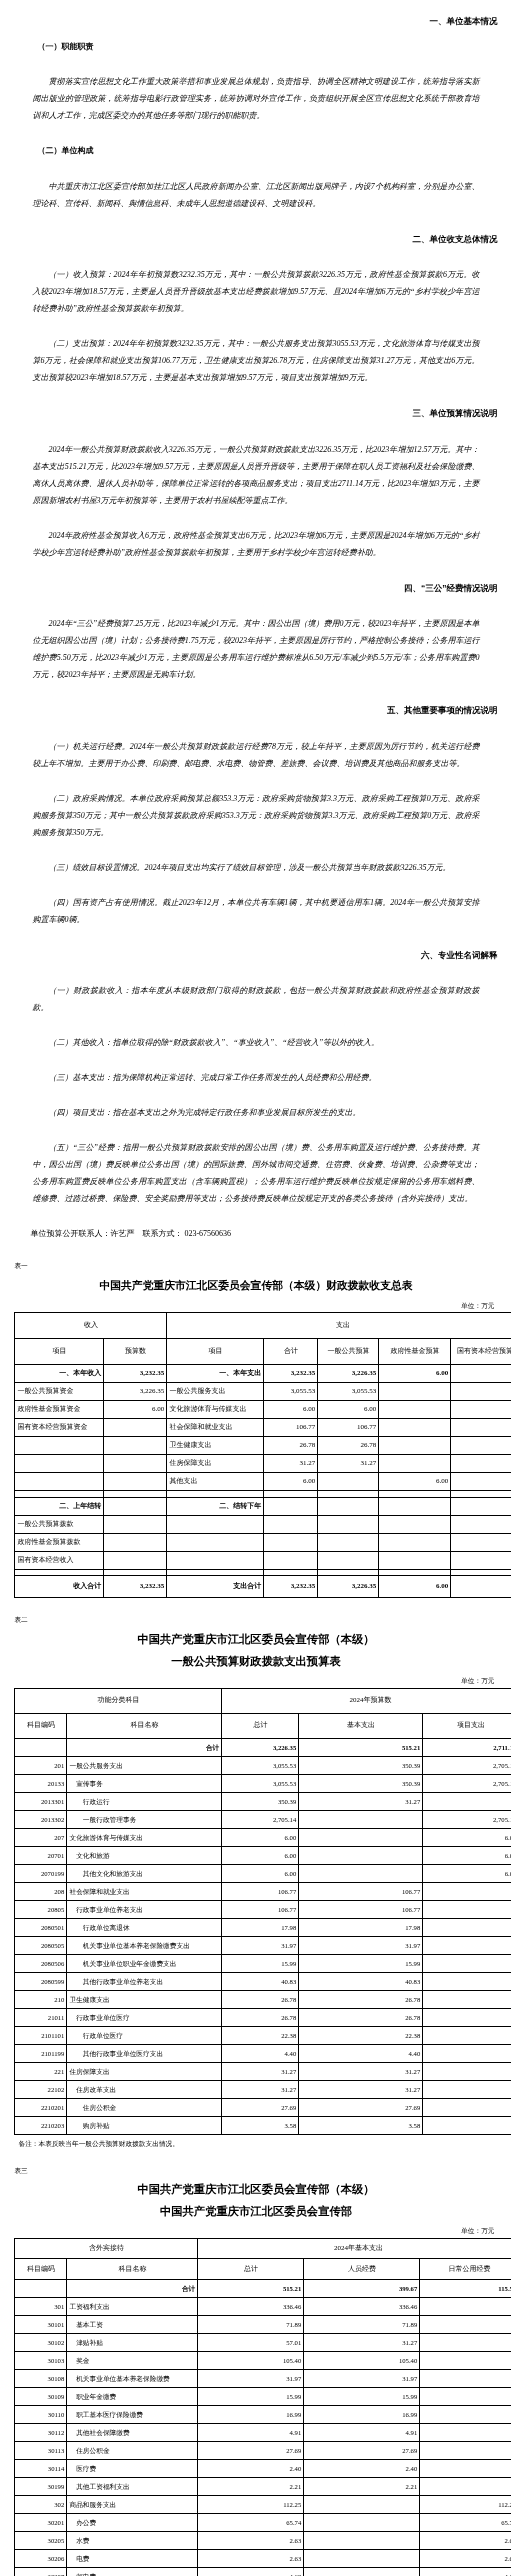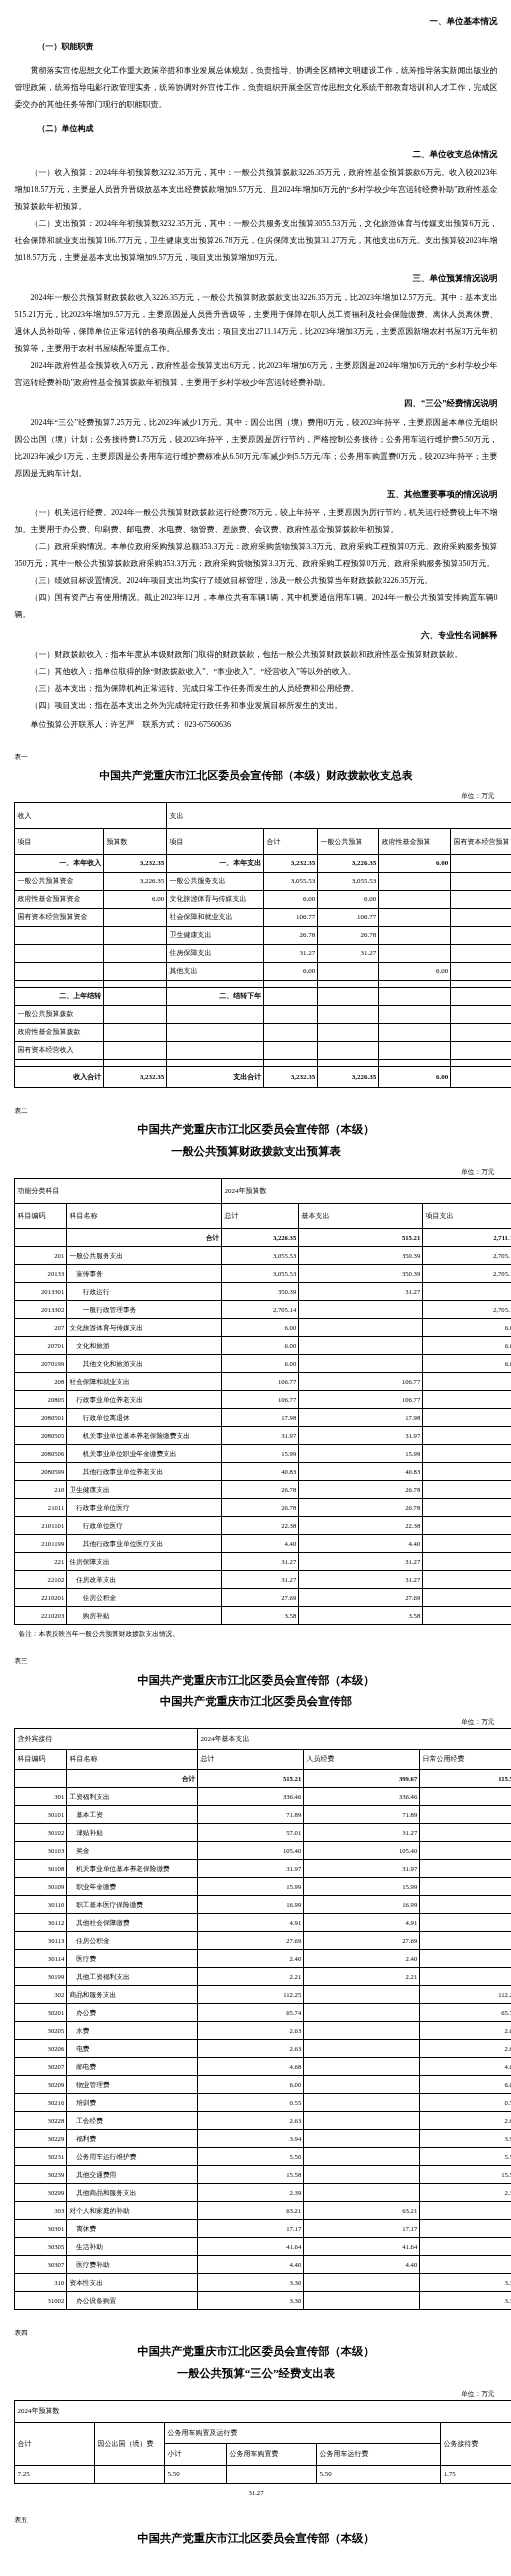--- a/index.html
+++ b/index.html
@@ -5,31 +5,31 @@
   html,body{margin:0;padding:0;background:#fff;}
   body{
     width:512px;height:3808px;overflow:hidden;position:relative;
     font-family:"Liberation Serif","DejaVu Serif",serif;
     color:#000;font-size:8px;line-height:17px;
   }
   .page{padding:9.3px 14.4px 0 14.4px;}
   .h1{font-family:"Liberation Sans","DejaVu Sans",sans-serif;font-weight:bold;font-size:8.5px;
       text-indent:2em;margin:3.1px 0 1px 0;line-height:18.5px;text-align:right;}
   .h2{font-weight:bold;font-size:8px;text-indent:2em;line-height:17.5px;margin:7px;}
-  .para{margin:0;text-align:justify;text-indent:2em;}
+  .para{margin:18px;text-align:justify;text-indent:2em;font-style:italic;}
   .contact{margin:2.1px 0 0 0;text-indent:2em;line-height:18.5px;}
   .tbl-label{font-size:6.7px;margin:17.5px 0 0 0;line-height:10.3px;}
   .tbl-title{font-weight:bold;font-size:11.3px;text-align:center;line-height:16.5px;margin:5.2px 0 0 0;}
   .tbl-title.small{font-size:10.8px;}
   .unit{font-size:6.7px;text-align:right;margin:7.2px 3.1px 2.1px 0;line-height:9.3px;}
   table.budget{border-collapse:collapse;table-layout:fixed;width:503px;margin:0 auto;
       font-size:7px;}
   table.budget th,table.budget td{border:0.5px solid #000;overflow:hidden;white-space:nowrap;
       padding:0 2.1px;font-weight:normal;}
-  table.budget th{text-align:left;white-space:normal;line-height:8.8px;}
+  table.budget th{text-align:center;white-space:normal;line-height:8.8px;}
   table.budget{border:1px solid #000;}
   td.a-l{text-align:left;} td.a-r{text-align:right;} td.a-c{}
   tr.em td{font-weight:bold;} tr.em td.a-l{text-align:right;}
   tr.thin td{height:5.7px !important;padding:0;}
   .t1 td{height:13.4px;} .t1 th{height:25px;} .t1 tr:last-child td{height:20.6px;}
   .t2 td{height:10.8px;font-size:6.7px;} .t2 th{height:24px;}
   .t3 td{height:10.8px;font-size:6.7px;} .t3 th{height:19.6px;}
   .t4 td{height:14px;} .t4 th{height:20.6px;}
   .note{font-size:6.7px;margin:4.1px 0 0 4.1px;line-height:9.3px;}
   .stray{font-size:6.7px;text-align:center;margin:5.2px 0 0 0;line-height:8.2px;}
@@ -37,38 +37,40 @@
 </head>
 <body>
 
 <div class="page">
 
   <div>
     <p class="h1">一、单位基本情况</p>
     <p class="h2">（一）职能职责</p>
     <p class="para">贯彻落实宣传思想文化工作重大政策举措和事业发展总体规划，负责指导、协调全区精神文明建设工作，统筹指导落实新闻出版业的管理政策，统筹指导电影行政管理实务，统筹协调对外宣传工作，负责组织开展全区宣传思想文化系统干部教育培训和人才工作，完成区委交办的其他任务等部门现行的职能职责。</p>
     <p class="h2">（二）单位构成</p>
+    <p class="para">中共重庆市江北区委宣传部加挂江北区人民政府新闻办公室、江北区新闻出版局牌子，内设7个机构科室，分别是办公室、理论科、宣传科、新闻科、舆情信息科、未成年人思想道德建设科、文明建设科。</p>
     <p class="h1">二、单位收支总体情况</p>
     <p class="para">（一）收入预算：2024年年初预算数3232.35万元，其中：一般公共预算拨款3226.35万元，政府性基金预算拨款6万元。收入较2023年增加18.57万元，主要是人员晋升晋级故基本支出经费拨款增加9.57万元、且2024年增加6万元的“乡村学校少年宫运转经费补助”政府性基金预算拨款年初预算。</p>
     <p class="para">（二）支出预算：2024年年初预算数3232.35万元，其中：一般公共服务支出预算3055.53万元，文化旅游体育与传媒支出预算6万元，社会保障和就业支出预算106.77万元，卫生健康支出预算26.78万元，住房保障支出预算31.27万元，其他支出6万元。支出预算较2023年增加18.57万元，主要是基本支出预算增加9.57万元，项目支出预算增加9万元。</p>
     <p class="h1">三、单位预算情况说明</p>
     <p class="para">2024年一般公共预算财政拨款收入3226.35万元，一般公共预算财政拨款支出3226.35万元，比2023年增加12.57万元。其中：基本支出515.21万元，比2023年增加9.57万元，主要原因是人员晋升晋级等，主要用于保障在职人员工资福利及社会保险缴费、离休人员离休费、退休人员补助等，保障单位正常运转的各项商品服务支出；项目支出2711.14万元，比2023年增加3万元，主要原因新增农村书屋3万元年初预算等，主要用于农村书屋续配等重点工作。</p>
     <p class="para">2024年政府性基金预算收入6万元，政府性基金预算支出6万元，比2023年增加6万元，主要原因是2024年增加6万元的“乡村学校少年宫运转经费补助”政府性基金预算拨款年初预算，主要用于乡村学校少年宫运转经费补助。</p>
     <p class="h1">四、“三公”经费情况说明</p>
     <p class="para">2024年“三公”经费预算7.25万元，比2023年减少1万元。其中：因公出国（境）费用0万元，较2023年持平，主要原因是本单位无组织因公出国（境）计划；公务接待费1.75万元，较2023年持平，主要原因是厉行节约，严格控制公务接待；公务用车运行维护费5.50万元，比2023年减少1万元，主要原因是公务用车运行维护费标准从6.50万元/车减少到5.5万元/车；公务用车购置费0万元，较2023年持平；主要原因是无购车计划。</p>
     <p class="h1">五、其他重要事项的情况说明</p>
-    <p class="para">（一）机关运行经费。2024年一般公共预算财政拨款运行经费78万元，较上年持平，主要原因为厉行节约，机关运行经费较上年不增加。主要用于办公费、印刷费、邮电费、水电费、物管费、差旅费、会议费、政府性基金预算拨款年初预算。</p>
+    <p class="para">（一）机关运行经费。2024年一般公共预算财政拨款运行经费78万元，较上年持平，主要原因为厉行节约，机关运行经费较上年不增加。主要用于办公费、印刷费、邮电费、水电费、物管费、差旅费、会议费、培训费及其他商品和服务支出等。</p>
     <p class="para">（二）政府采购情况。本单位政府采购预算总额353.3万元：政府采购货物预算3.3万元、政府采购工程预算0万元、政府采购服务预算350万元；其中一般公共预算拨款政府采购353.3万元：政府采购货物预算3.3万元、政府采购工程预算0万元、政府采购服务预算350万元。</p>
     <p class="para">（三）绩效目标设置情况。2024年项目支出均实行了绩效目标管理，涉及一般公共预算当年财政拨款3226.35万元。</p>
     <p class="para">（四）国有资产占有使用情况。截止2023年12月，本单位共有车辆1辆，其中机要通信用车1辆。2024年一般公共预算安排购置车辆0辆。</p>
     <p class="h1">六、专业性名词解释</p>
     <p class="para">（一）财政拨款收入：指本年度从本级财政部门取得的财政拨款，包括一般公共预算财政拨款和政府性基金预算财政拨款。</p>
     <p class="para">（二）其他收入：指单位取得的除“财政拨款收入”、“事业收入”、“经营收入”等以外的收入。</p>
     <p class="para">（三）基本支出：指为保障机构正常运转、完成日常工作任务而发生的人员经费和公用经费。</p>
     <p class="para">（四）项目支出：指在基本支出之外为完成特定行政任务和事业发展目标所发生的支出。</p>
+    <p class="para">（五）“三公”经费：指用一般公共预算财政拨款安排的因公出国（境）费、公务用车购置及运行维护费、公务接待费。其中，因公出国（境）费反映单位公务出国（境）的国际旅费、国外城市间交通费、住宿费、伙食费、培训费、公杂费等支出；公务用车购置费反映单位公务用车购置支出（含车辆购置税）；公务用车运行维护费反映单位按规定保留的公务用车燃料费、维修费、过路过桥费、保险费、安全奖励费用等支出；公务接待费反映单位按规定开支的各类公务接待（含外宾接待）支出。</p>
     <p class="contact">单位预算公开联系人：许艺严　联系方式： 023-67560636</p>
   </div>
 
   <div>
     <p class="tbl-label">表一</p>
     <p class="tbl-title small">中国共产党重庆市江北区委员会宣传部（本级）财政拨款收支总表</p>
     <p class="unit">单位：万元</p>
     <table class="budget t1">
         <colgroup>
           <col style="width: 89px;">

